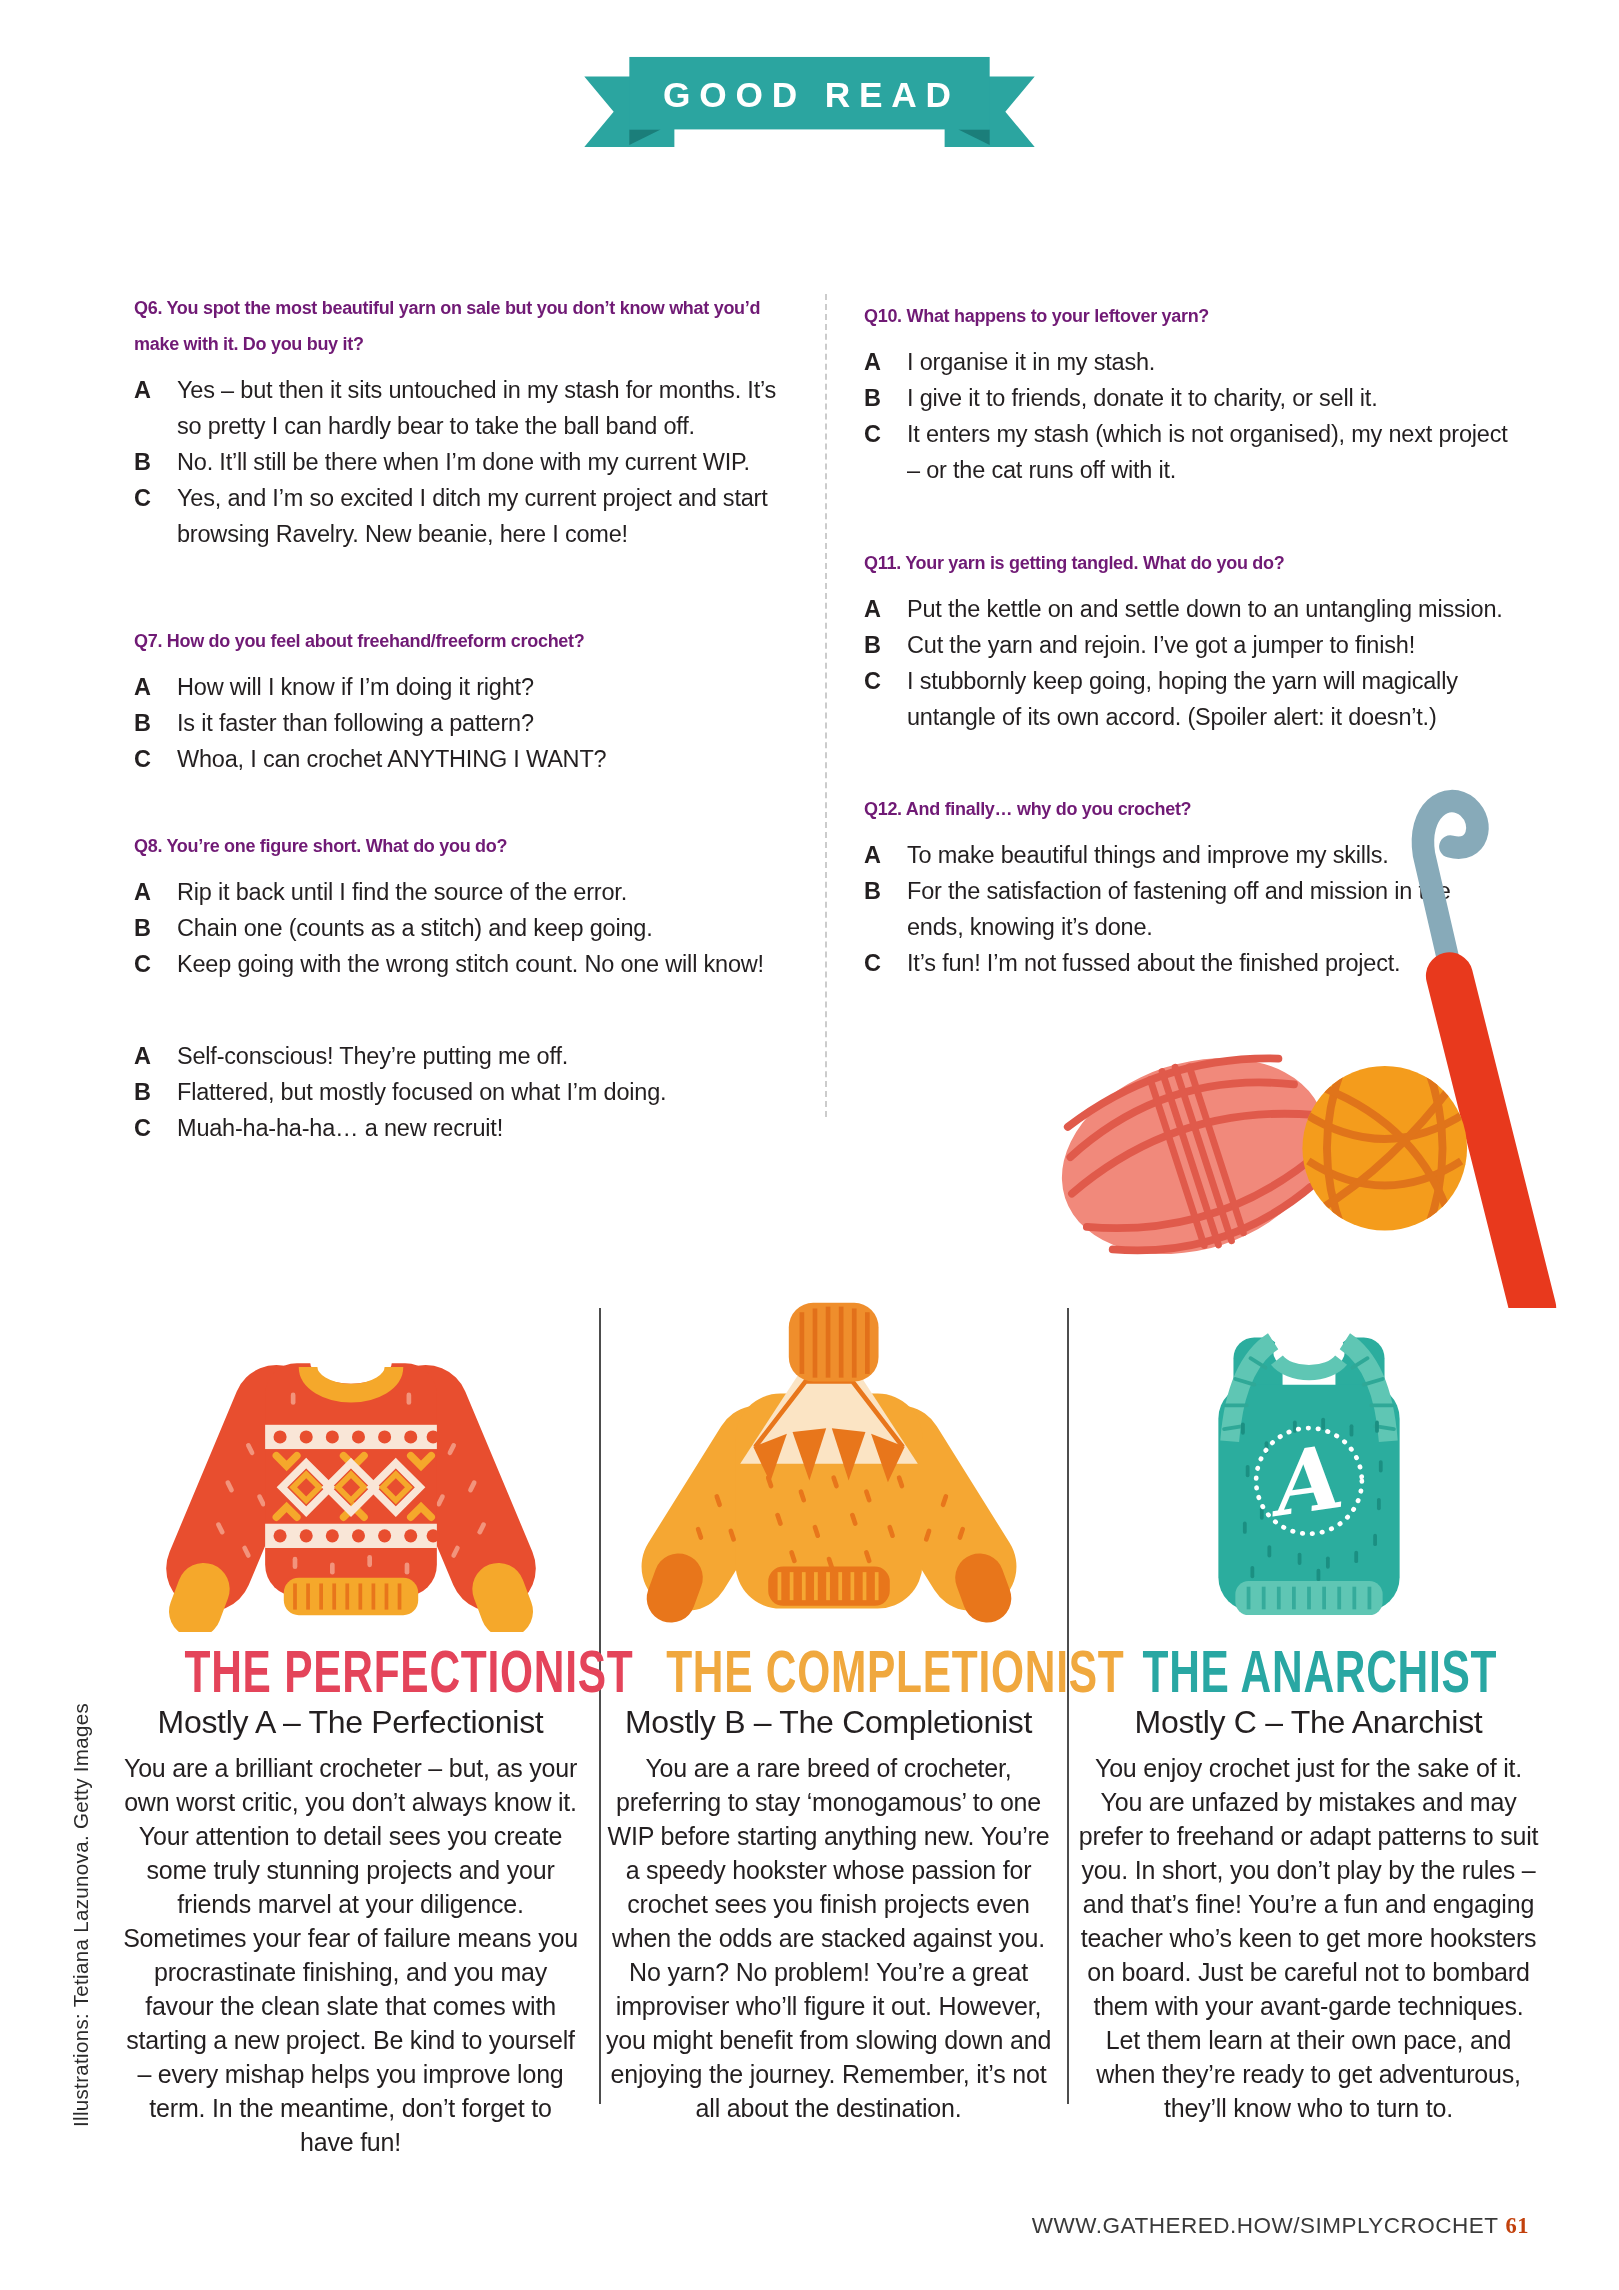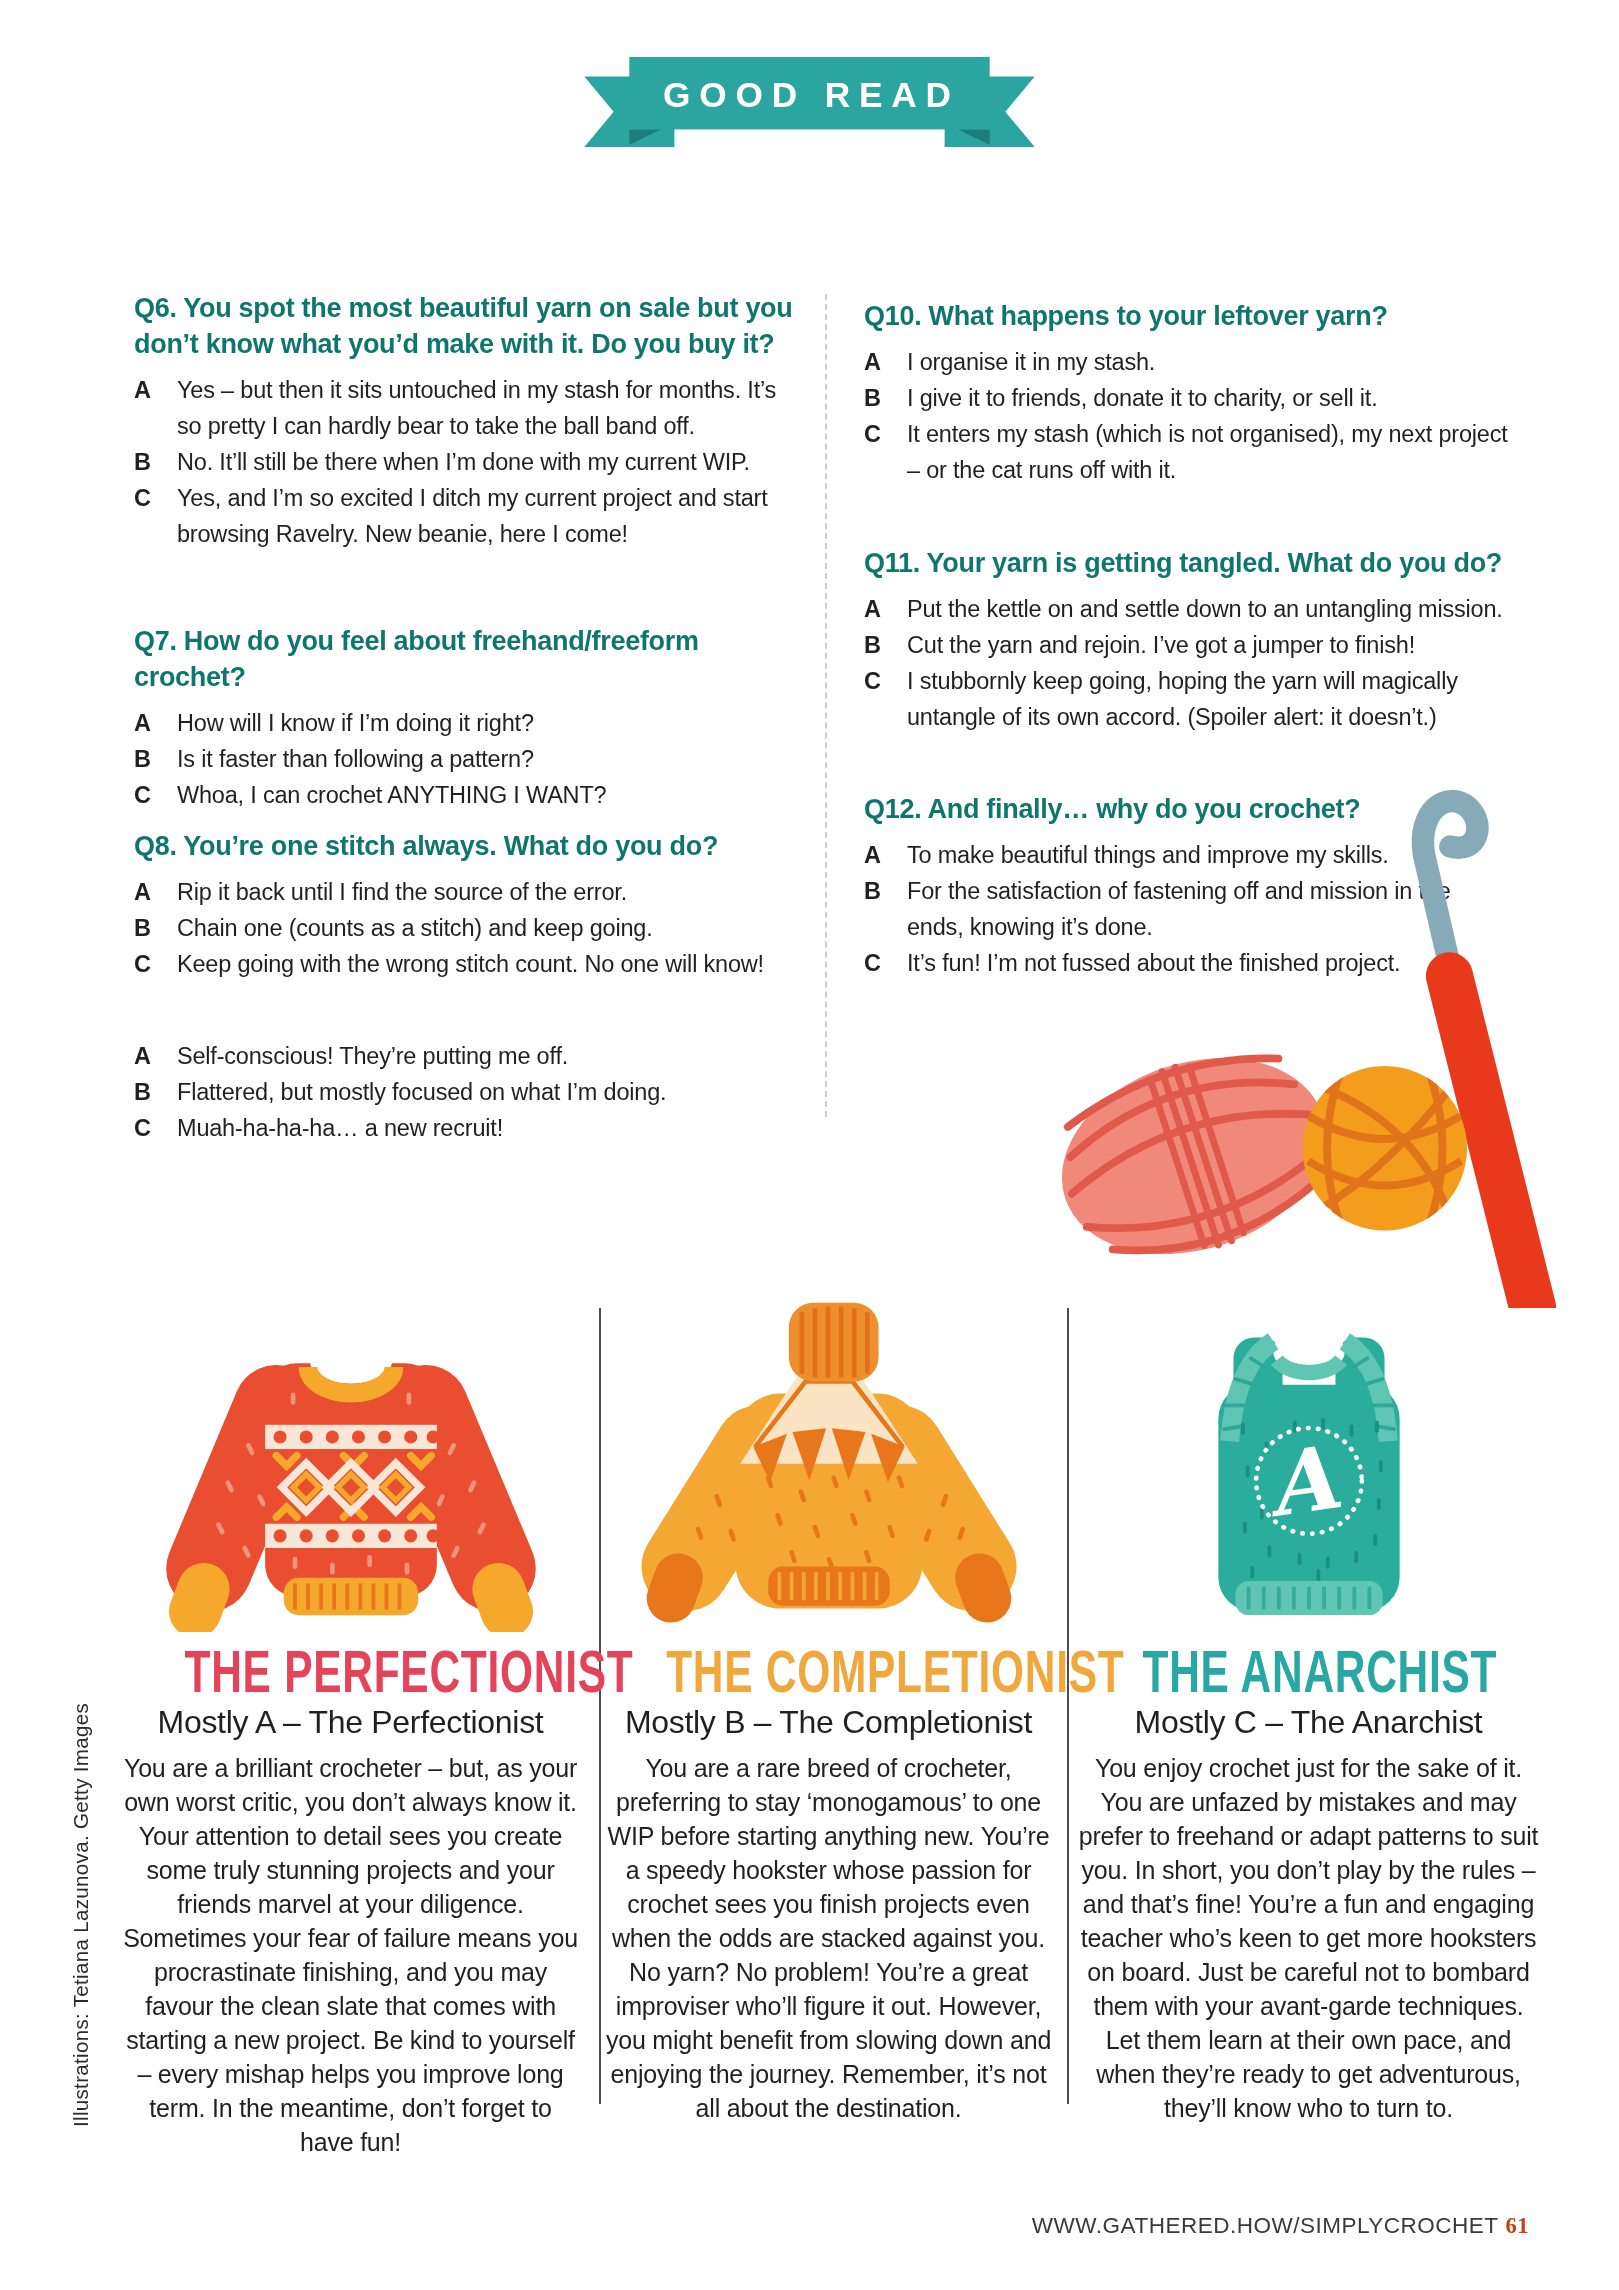--- a/index.html
+++ b/index.html
@@ -4,21 +4,21 @@
 <style>
   html,body{margin:0;padding:0;background:#fff;}
   .page{position:relative;width:1619px;height:2248px;background:#ffffff;
         font-family:"Liberation Sans",sans-serif;color:#231F20;overflow:hidden;}
 
   
   .banner{position:absolute;left:584px;top:55px;width:451px;height:98px;}
 
   
   .q{position:absolute;width:662px;}
-  .q .qhead{color:#0f766e;font-size:27px;line-height:36px;font-weight:bold;
+  .q .qhead{color:#701a75;font-size:18px;line-height:36px;font-weight:bold;
             margin:0 0 9.8px 0;letter-spacing:-0.3px;}
   .opt{display:flex;font-size:23.5px;line-height:36px;letter-spacing:-0.2px;}
   .opt .letter{flex:0 0 43px;font-weight:bold;}
   .opt .otext{flex:1;}
 
   .qdivider{position:absolute;left:825px;top:294px;height:823px;width:0;
             border-left:2px dashed #cccccc;}
 
   
   .rdivider{position:absolute;top:1308px;height:796px;width:2px;background:#4d4d4d;}
@@ -84,21 +84,21 @@
         <span class="letter">B</span>
         <span class="otext">Is it faster than following a pattern?</span>
       </div>
     <div class="opt">
         <span class="letter">C</span>
         <span class="otext">Whoa, I can crochet ANYTHING I WANT?</span>
       </div>
   </div>
 
   <div class="q" style="left:134px;top:828px;">
-    <div class="qhead">Q8. You’re one stitch always. What do you do?</div>
+    <div class="qhead">Q8. You’re one figure short. What do you do?</div>
     <div class="opt">
         <span class="letter">A</span>
         <span class="otext">Rip it back until I find the source of the error.</span>
       </div>
     <div class="opt">
         <span class="letter">B</span>
         <span class="otext">Chain one (counts as a stitch) and keep going.</span>
       </div>
     <div class="opt">
         <span class="letter">C</span>

